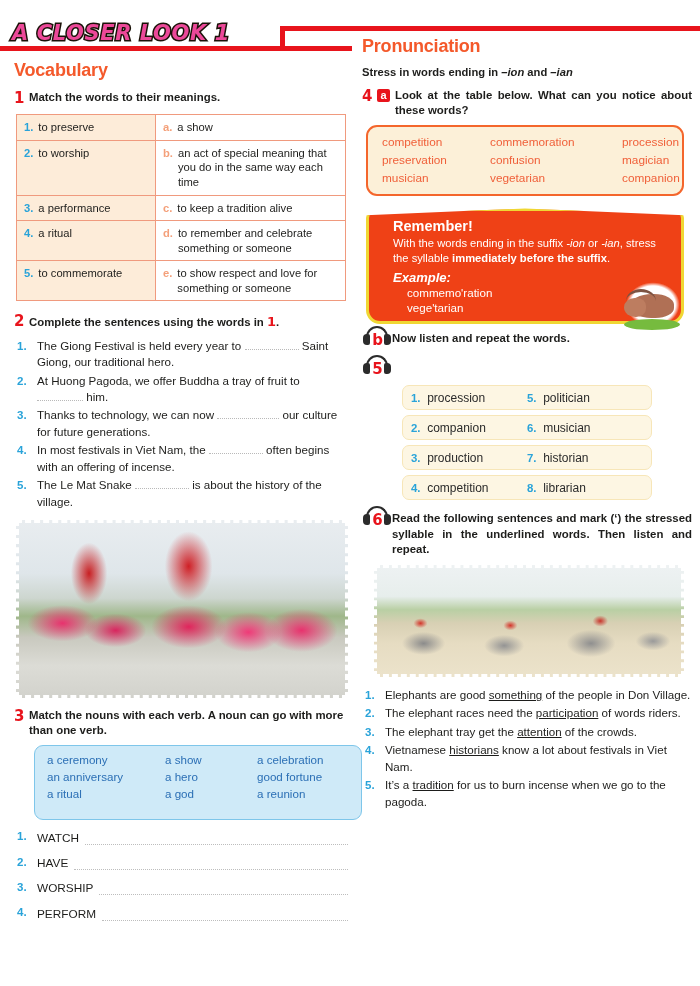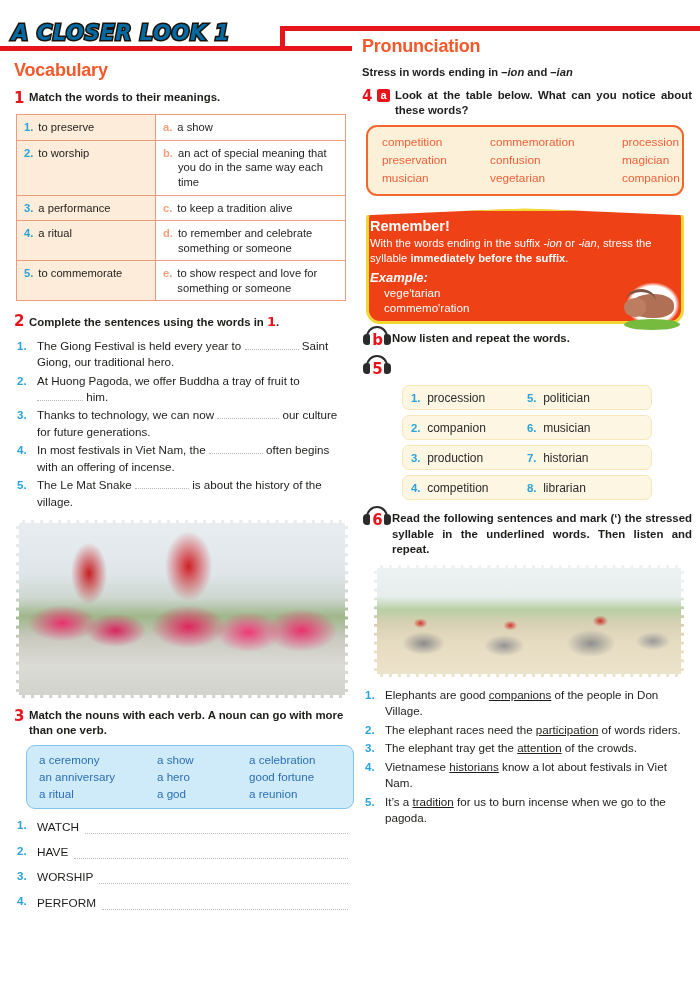--- a/index.html
+++ b/index.html
@@ -23,21 +23,21 @@
   }
   .banner-top {
     position: absolute; left: 280px; top: 16px; width: 420px; height: 5px;
     background: #e8141c;
   }
   .banner-title {
     position: absolute; left: 12px; top: 11px;
     font-family: "DejaVu Sans", sans-serif;
     font-size: 21px; font-weight: bold; font-style: italic;
     letter-spacing: 0.6px;
-    color: #0369a1;
+    color: #ec4899;
     -webkit-text-stroke: 3px #1a1208;
     paint-order: stroke fill;
     white-space: nowrap;
   }
 
   
   .col-left  { position: absolute; left: 14px;  top: 60px; width: 334px; }
   .col-right { position: absolute; left: 362px; top: 36px; width: 330px; }
 
   .section-head {
@@ -110,23 +110,23 @@
       radial-gradient(ellipse 24px 13px at 90% 68%, #9a9a9a 0%, rgba(154,154,154,0) 72%),
       radial-gradient(ellipse 10px 7px at 15% 52%, #d4352a 0%, rgba(212,53,42,0) 70%),
       radial-gradient(ellipse 10px 7px at 44% 54%, #d4352a 0%, rgba(212,53,42,0) 70%),
       radial-gradient(ellipse 11px 8px at 73% 50%, #c9342b 0%, rgba(201,52,43,0) 70%),
       linear-gradient(to bottom, #eef2f3 0%, #e7eeec 28%, #b9cfa4 40%,
         #d8d0b4 52%, #e6dcc2 70%, #ecE3cb 100%);
   }
 
   
   .bank-blue {
-    margin: 6px 0 8px 12px; width: 328px;
+    margin: 6px 0 8px 20px; width: 328px;
     background: #cfeaf8; border: 1.5px solid #7ec6ea; border-radius: 9px;
-    padding: 6px 10px 7px 12px;
+    padding: 6px 10px 18px 12px;
     display: grid; grid-template-columns: 118px 92px auto;
     row-gap: 1px; color: #2b6fb5; font-size: 11.6px; line-height: 1.35;
   }
 
   
   ol.verbs { list-style: none; margin: 4px 0 0 3px; padding: 0; }
   ol.verbs > li { display: flex; align-items: flex-end; margin-bottom: 9px; }
   ol.verbs .q-num { flex: 0 0 20px; }
   .verb-word { font-size: 11.8px; color: #1d1d1b; margin-right: 6px; white-space: nowrap; }
   .verb-line { flex: 1; border-bottom: 1.5px dotted #bdbdbd; height: 11px; }
@@ -139,21 +139,21 @@
     display: grid; grid-template-columns: 108px 132px auto;
     row-gap: 2px; color: #f0603a; font-size: 11.8px; line-height: 1.36;
   }
 
   
   .remember-wrap { position: relative; margin: 4px 0 6px 4px; width: 318px; height: 116px; }
   .remember {
     position: absolute; inset: 0;
     background: #ef4116; border: 3px solid #f0d733;
     border-radius: 10px 10px 14px 14px;
-    padding: 7px 12px 6px 1px; color: #ffffff;
+    padding: 7px 12px 6px 24px; color: #ffffff;
     clip-path: polygon(0% 6%, 50% 0%, 100% 6%, 100% 100%, 0% 100%);
   }
   .rem-title { font-size: 14.5px; font-weight: bold; margin-bottom: 2px; }
   .rem-body { font-size: 11.2px; line-height: 1.34; }
   .rem-body i { }
   .rem-body b { font-weight: bold; }
   .rem-example { font-size: 13px; font-style: italic; font-weight: bold; margin-top: 4px; }
   .rem-ex-line { font-size: 11.6px; margin-left: 14px; line-height: 1.3; }
   .buffalo {
     position: absolute; right: -6px; bottom: -14px; width: 74px; height: 62px;
@@ -402,22 +402,22 @@
       <span>musician</span>
       <span>vegetarian</span>
       <span>companion</span>
     </div>
 
     <div class="remember-wrap">
       <div class="remember">
         <div class="rem-title">Remember!</div>
         <div class="rem-body"><span>With the words ending in the suffix </span><i>-ion</i><span> or </span><i>-ian</i><span>, stress the syllable </span><b>immediately before the suffix</b><span>.</span></div>
         <div class="rem-example">Example:</div>
+        <div class="rem-ex-line">commemo'ration</div>
         <div class="rem-ex-line">vege'tarian</div>
-        <div class="rem-ex-line">commemo'ration</div>
       </div>
       <div class="buffalo">
         <div class="buffalo-grass"></div>
         <div class="buffalo-body"></div>
         <div class="buffalo-head"></div>
         <div class="buffalo-horn"></div>
       </div>
     </div>
 
     <div class="hp-task">
@@ -474,21 +474,21 @@
         <div class="hp-label">6</div>
       </div>
       <div class="task-txt justify" style="margin-top:1px">Read the following sentences and mark (‘) the stressed syllable in the underlined words. Then listen and repeat.</div>
     </div>
 
     <div class="photo photo-elephant"></div>
 
     <ol class="qlist">
       <li>
         <span class="q-num">1.</span>
-        <span class="q-body"><span>Elephants are good </span><span class="u">companions</span><span> of the people in Don Village.</span></span>
+        <span class="q-body"><span>Elephants are good </span><span class="u">something</span><span> of the people in Don Village.</span></span>
       </li>
       <li>
         <span class="q-num">2.</span>
         <span class="q-body justify"><span>The elephant races need the </span><span class="u">participation</span><span> of words riders.</span></span>
       </li>
       <li>
         <span class="q-num">3.</span>
         <span class="q-body justify"><span>The elephant tray get the </span><span class="u">attention</span><span> of the crowds.</span></span>
       </li>
       <li>

